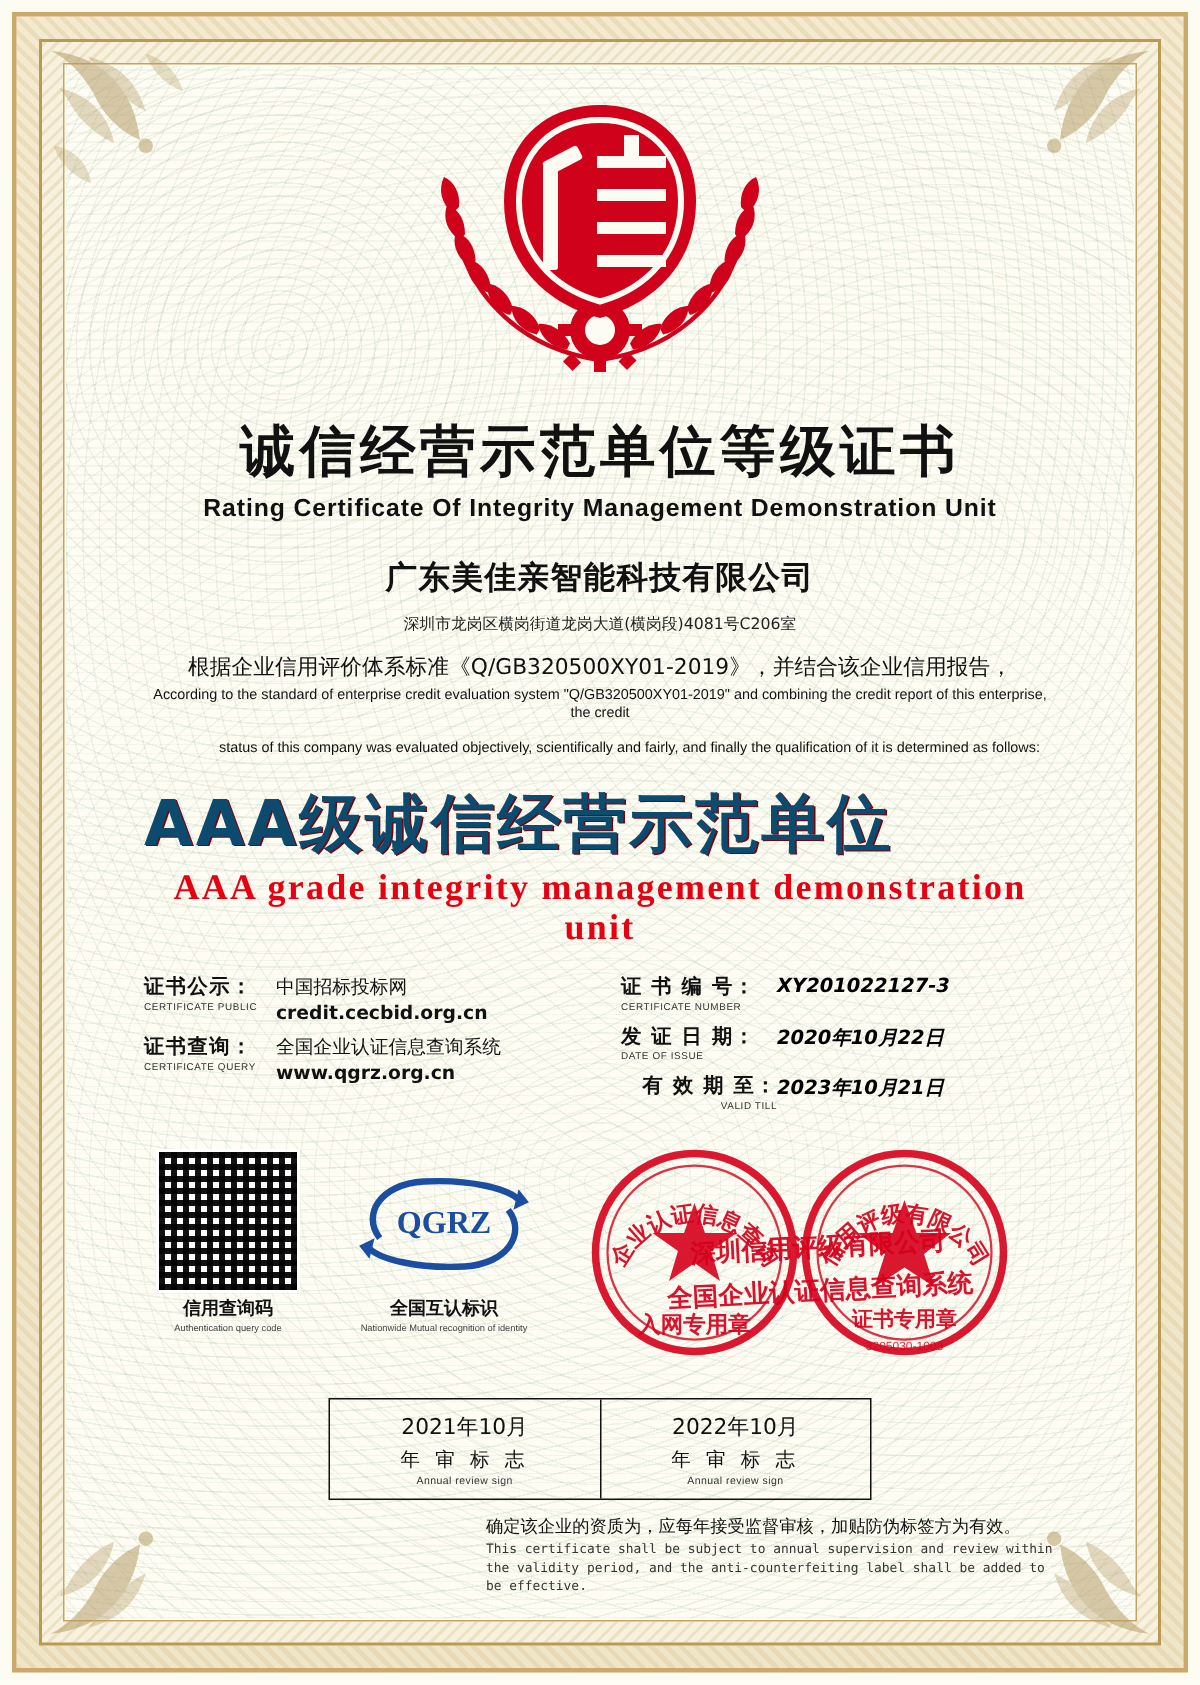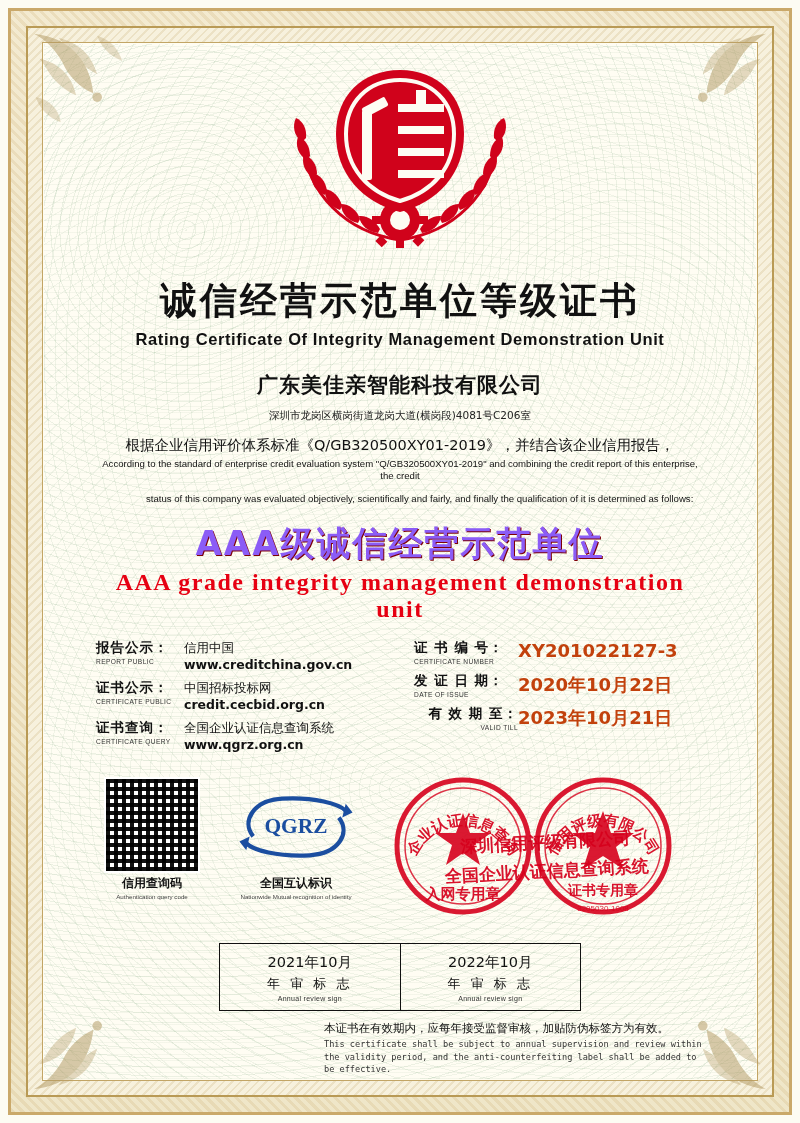--- a/index.html
+++ b/index.html
@@ -99,23 +99,23 @@
   }
   .para .en{
     font-size:9.6px;font-family:"Liberation Sans",sans-serif;
     line-height:1.3;text-align:center;margin-top:2px;
   }
   .para2{margin-top:10px;}
   .para2 .cn{text-align:left;padding-left:4px;}
   .para2 .en{text-align:left;padding-left:4px;margin-left:46px;}
 
   .grade-cn{
-    text-align:center;margin-top:16px;
+    margin-top:16px;
     font-family:"DejaVu Sans","Liberation Sans",sans-serif;
-    font-size:34px;font-weight:bold;color:#8b5cf6;
+    font-size:42px;font-weight:bold;color:#0c4a6e;
     letter-spacing:2px;
     text-shadow:1px 1px 0 #7d0008;
   }
   .grade-en{
     text-align:center;margin-top:2px;
     font-family:"Liberation Serif",serif;
     font-size:24px;font-weight:bold;color:#e60012;letter-spacing:1.5px;
   }
   
   .info{
@@ -126,21 +126,21 @@
   .row{display:flex;align-items:flex-start;margin-bottom:7px;}
   .lbl{width:88px;flex:0 0 88px;}
   .lbl .cn{
     font-size:13.5px;font-weight:bold;color:#111;
     font-family:"DejaVu Sans","Liberation Sans",sans-serif;letter-spacing:1px;
   }
   .lbl .en{font-size:6.6px;color:#333;letter-spacing:.4px;margin-top:1px;}
   .val{padding-top:1px;}
   .val .l1{font-size:12.5px;color:#111;font-family:"DejaVu Sans","Liberation Sans",sans-serif;}
   .val .l2{font-size:12.5px;font-weight:bold;color:#111;font-family:"DejaVu Sans","Liberation Sans",sans-serif;}
-  .val .big{font-size:18px;font-weight:bold;color:#c2410c;font-family:"DejaVu Sans","Liberation Sans",sans-serif;}
+  .val .big{font-size:13px;font-weight:bold;color:#000000;font-family:"DejaVu Sans","Liberation Sans",sans-serif;font-style:italic;}
 
   
   .badges{
     position:relative;height:170px;margin-top:10px;
   }
   .qr{
     position:absolute;left:8px;top:8px;width:92px;height:92px;
     background:
       repeating-linear-gradient(0deg,#111 0 4px,#fff 4px 8px),
       repeating-linear-gradient(90deg,#111 0 4px,#fff 4px 8px);
@@ -309,30 +309,20 @@
     <div class="para para2">
       <div class="en">status of this company was evaluated objectively, scientifically and fairly, and finally the qualification of it is determined as follows:</div>
     </div>
 
     <div class="grade-cn">AAA级诚信经营示范单位</div>
     <div class="grade-en">AAA grade integrity management demonstration unit</div>
 
     <div class="info">
       <div class="info-col left">
 
-        <div class="row">
-          <div class="lbl">
-            <div class="cn">报告公示：</div>
-            <div class="en">REPORT PUBLIC</div>
-          </div>
-          <div class="val">
-            <div class="l1">信用中国</div>
-            <div class="l2">www.creditchina.gov.cn</div>
-          </div>
-        </div>
 
         <div class="row">
           <div class="lbl">
             <div class="cn">证书公示：</div>
             <div class="en">CERTIFICATE PUBLIC</div>
           </div>
           <div class="val">
             <div class="l1">中国招标投标网</div>
             <div class="l2">credit.cecbid.org.cn</div>
           </div>
@@ -449,18 +439,18 @@
         <div class="e">Annual review sign</div>
       </div>
       <div class="cell">
         <div class="y">2022年10月</div>
         <div class="s">年 审 标 志</div>
         <div class="e">Annual review sign</div>
       </div>
     </div>
 
     <div class="note">
-      <div class="cn">本证书在有效期内，应每年接受监督审核，加贴防伪标签方为有效。</div>
+      <div class="cn">确定该企业的资质为，应每年接受监督审核，加贴防伪标签方为有效。</div>
       <div class="en">This certificate shall be subject to annual supervision and review within the validity period, and the anti-counterfeiting label shall be added to be effective.</div>
     </div>
 
   </div>
 </div>
 
 </body></html>

